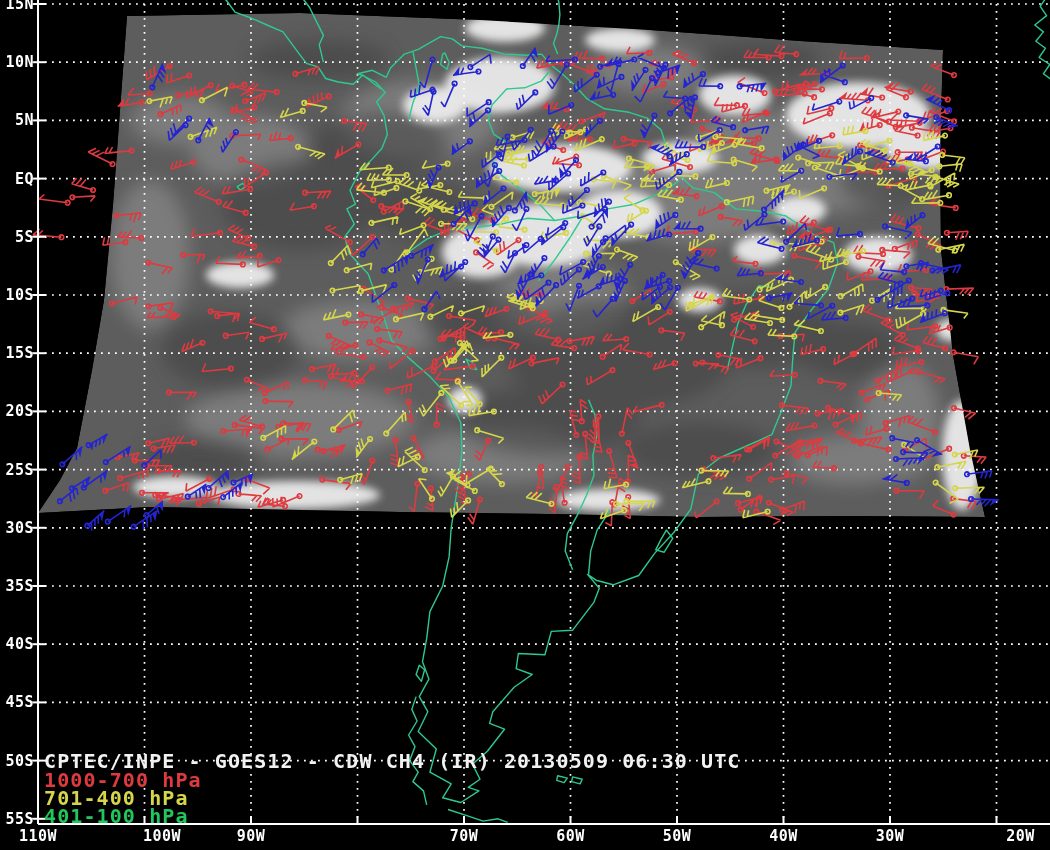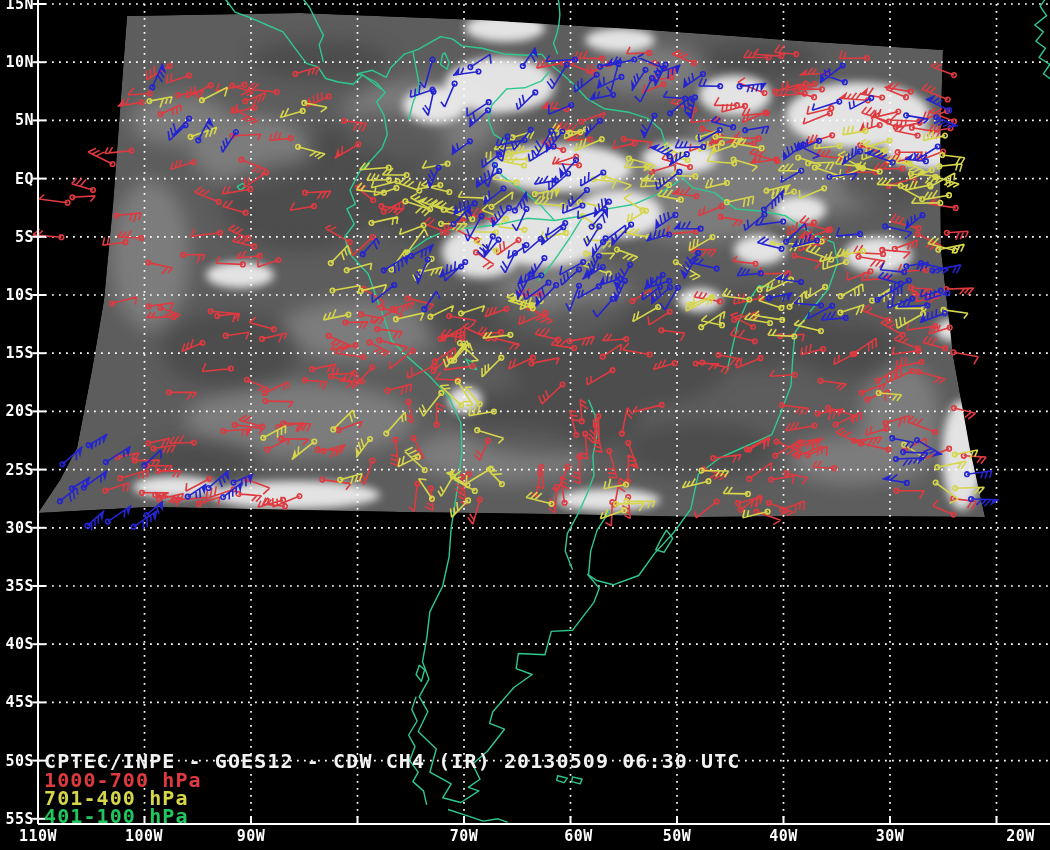--- a/index.html
+++ b/index.html
@@ -233,25 +233,25 @@
       <span class="axlabel latlabel" style="left: -2px; top: 345.2px;">15S</span>
       <span class="axlabel latlabel" style="left: -2px; top: 403.4px;">20S</span>
       <span class="axlabel latlabel" style="left: -2px; top: 461.6px;">25S</span>
       <span class="axlabel latlabel" style="left: -2px; top: 519.8px;">30S</span>
       <span class="axlabel latlabel" style="left: -2px; top: 578px;">35S</span>
       <span class="axlabel latlabel" style="left: -2px; top: 636.2px;">40S</span>
       <span class="axlabel latlabel" style="left: -2px; top: 694.4px;">45S</span>
       <span class="axlabel latlabel" style="left: -2px; top: 752.6px;">50S</span>
       <span class="axlabel latlabel" style="left: -2px; top: 810.8px;">55S</span>
       <span class="axlabel lonlabel" style="left: 38px; top: 828px;">110W</span>
-      <span class="axlabel lonlabel" style="left: 144px; top: 828px;">100W</span>
+      <span class="axlabel lonlabel" style="left: 162px; top: 828px;">100W</span>
       <span class="axlabel lonlabel" style="left: 251px; top: 828px;">90W</span>
       <span class="axlabel lonlabel" style="left: 357.5px; top: 828px; margin-top: 36px;">80W</span>
       <span class="axlabel lonlabel" style="left: 464px; top: 828px;">70W</span>
-      <span class="axlabel lonlabel" style="left: 570.5px; top: 828px; margin-left: 8px;">60W</span>
+      <span class="axlabel lonlabel" style="left: 570.5px; top: 828px;">60W</span>
       <span class="axlabel lonlabel" style="left: 677px; top: 828px;">50W</span>
       <span class="axlabel lonlabel" style="left: 783.5px; top: 828px;">40W</span>
       <span class="axlabel lonlabel" style="left: 890px; top: 828px;">30W</span>
       <span class="axlabel lonlabel" style="left: 996.5px; top: 828px; margin-left: 24px;">20W</span>
     </div>
 
   <div class="caption" style="top: 752px; color: rgb(242, 242, 242);">CPTEC/INPE - GOES12 - CDW CH4 (IR) 20130509 06:30 UTC</div>
   <div class="caption" style="top: 771px; color: rgb(222, 58, 64);">1000-700 hPa</div>
   <div class="caption" style="top: 789px; color: rgb(214, 214, 75);">701-400 hPa</div>
   <div class="caption" style="top: 807px; color: #22c55e;">401-100 hPa</div>

